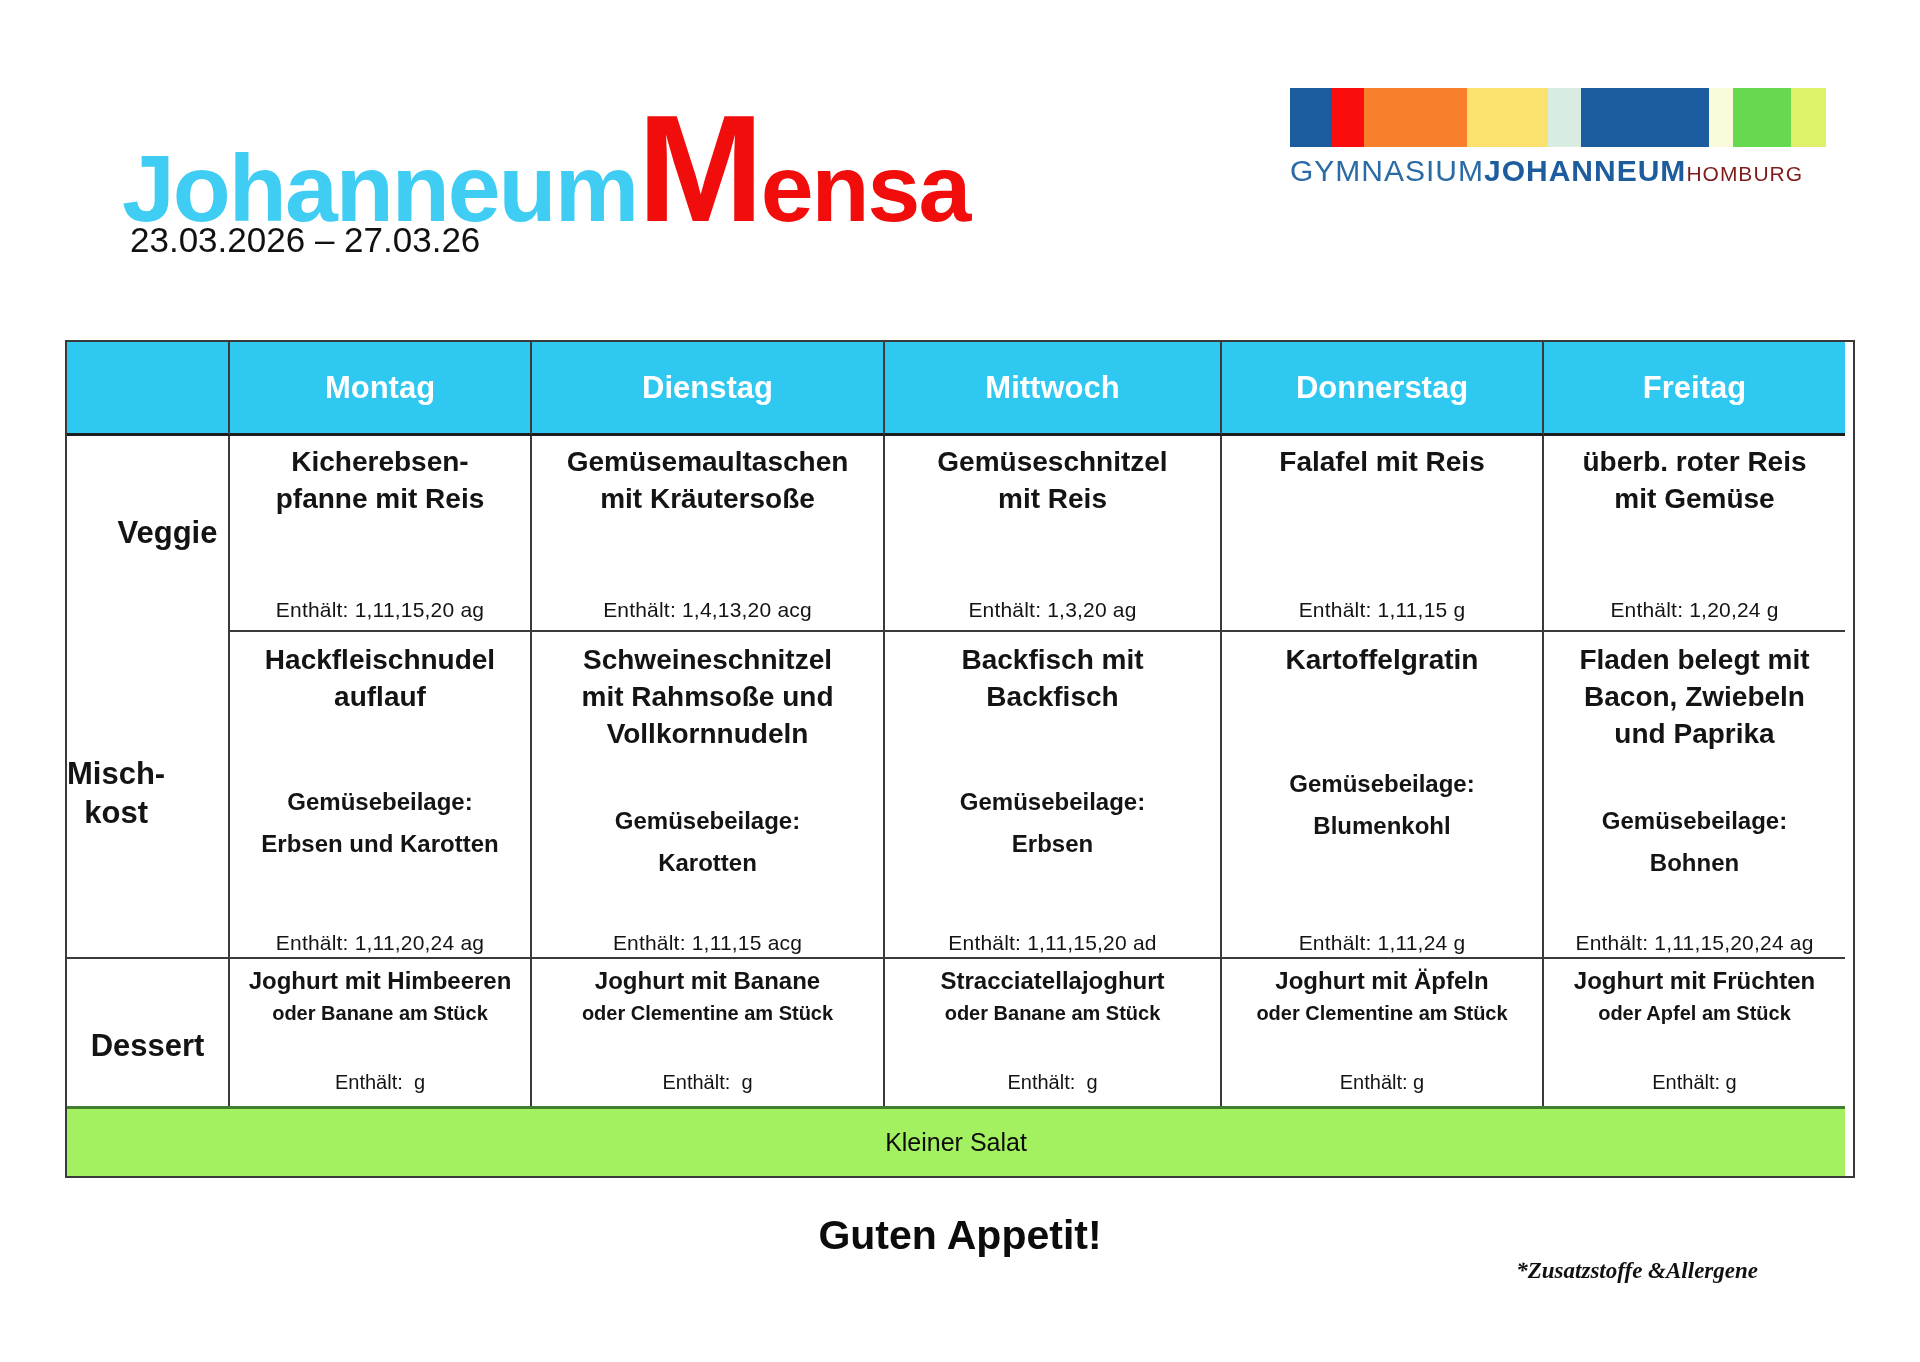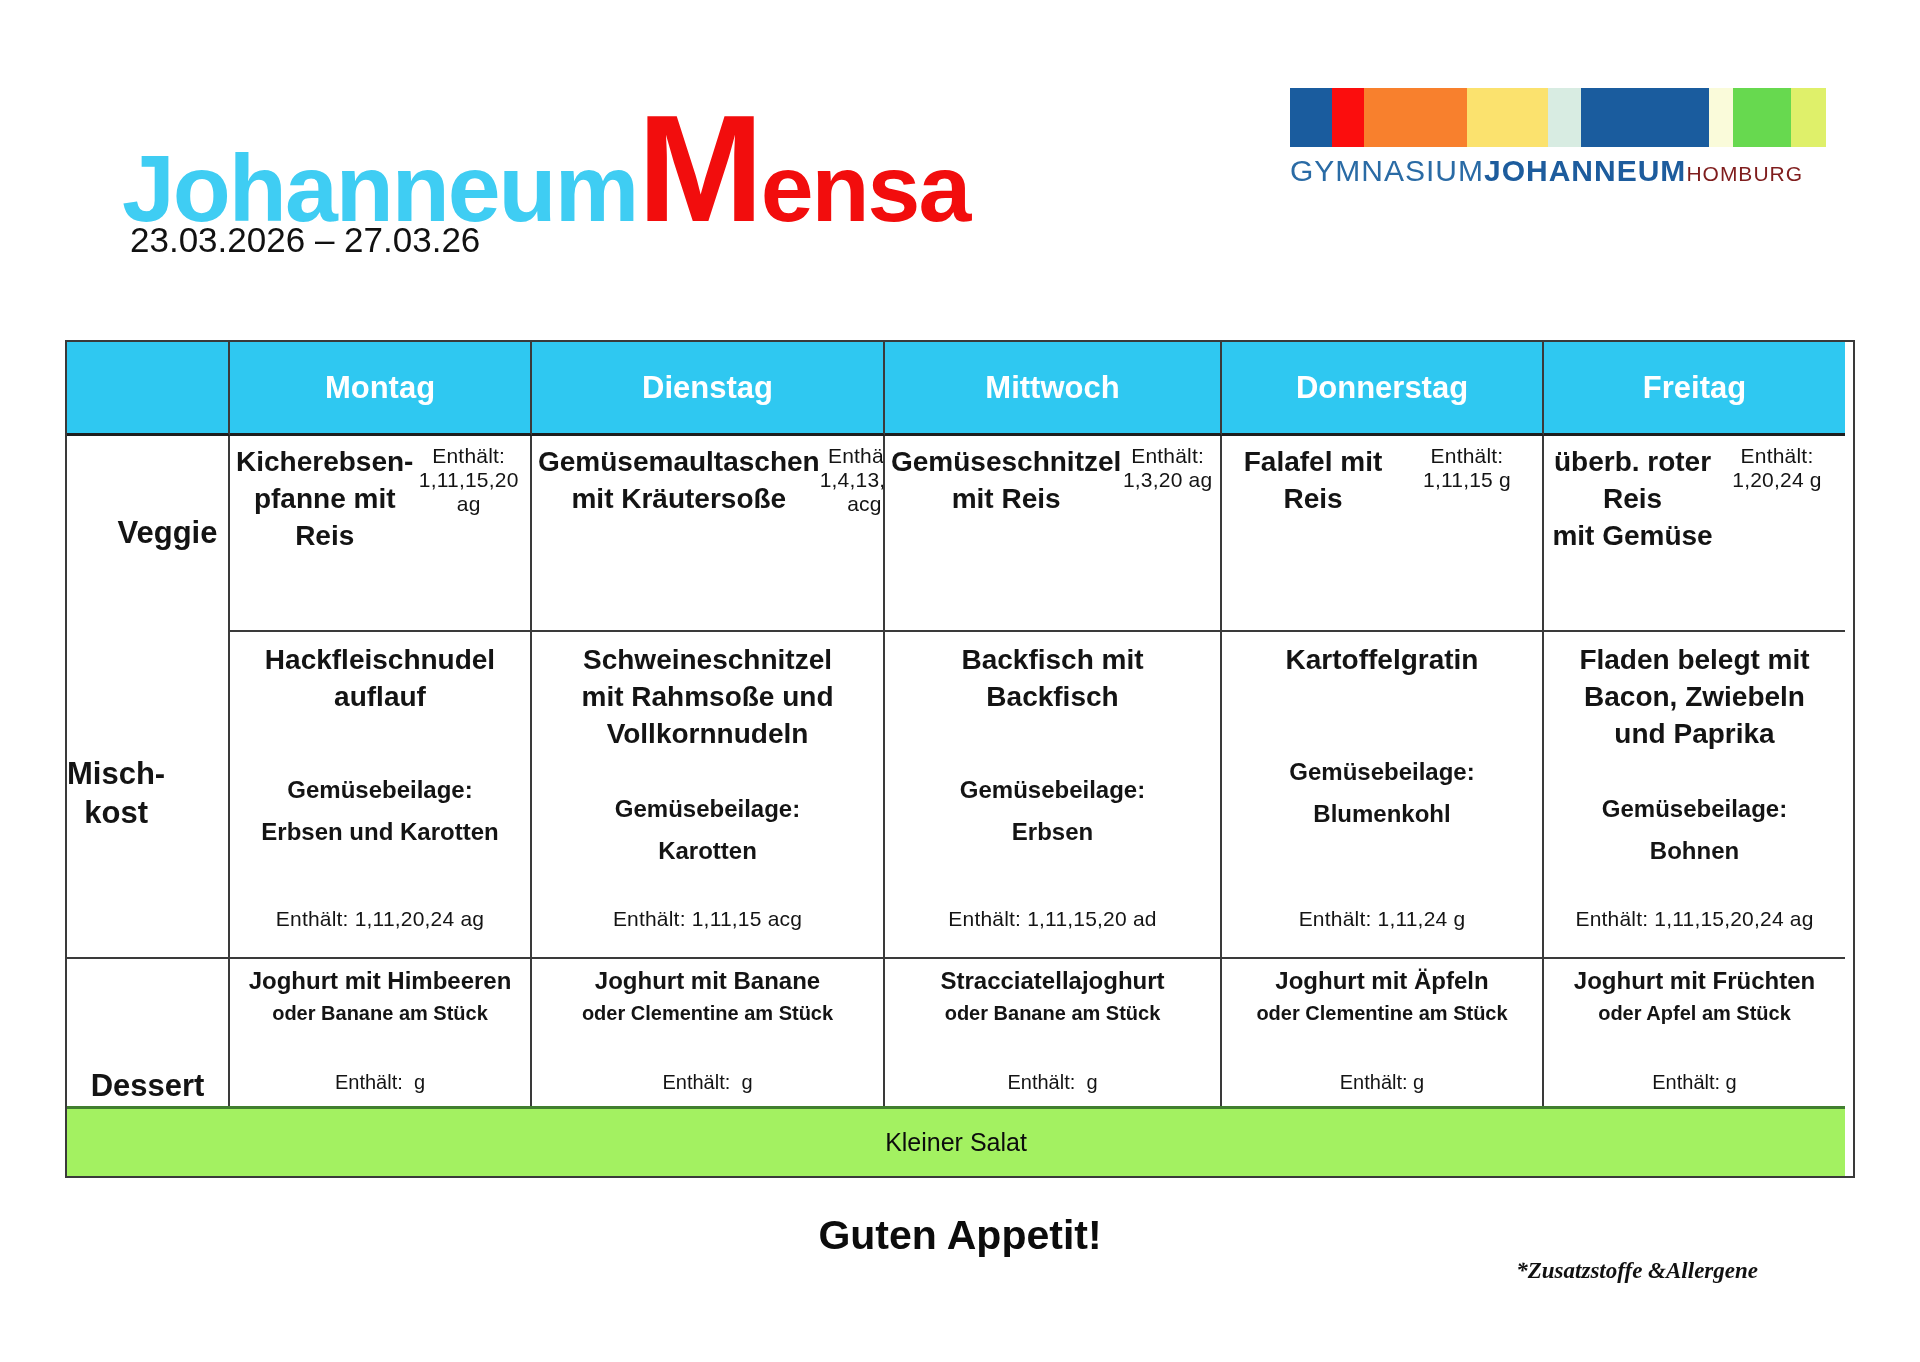--- a/index.html
+++ b/index.html
@@ -70,31 +70,31 @@
     border-bottom:3px solid #1E1E1E;
   }
   .label-merged{
     grid-row:2 / 4;grid-column:1;
     display:flex;flex-direction:column;
   }
   .label-band-veggie{height:194px;display:flex;align-items:center;justify-content:center;margin-left:40px;}
   .label-band-misch{flex:1;display:flex;align-items:center;}
   .row-label{font-weight:bold;font-size:31px;white-space:pre-line;text-align:center;line-height:1.25;}
   .dessert-label-cell{
-    display:flex;justify-content:center;align-items:flex-end;padding-top:28px;
+    display:flex;justify-content:center;align-items:center;padding-top:28px;
     border-bottom:none;
   }
 
   .veggie-cell{
-    display:flex;flex-direction:row;justify-content:space-between;
+    display:flex;flex-direction:column;justify-content:space-between;
     text-align:center;padding:8px 6px 8px 6px;
   }
   .misch-cell{
     display:flex;flex-direction:column;justify-content:space-between;
-    text-align:center;padding:10px 6px 26px 6px;
+    text-align:center;padding:10px 6px 2px 6px;
   }
   .dish-name{font-weight:bold;font-size:28px;line-height:1.32;white-space:pre-line;}
   .allergen{font-size:21px;white-space:pre-wrap;letter-spacing:0.2px;}
   .side-block{line-height:1.6;}
   .side-label{font-weight:bold;font-size:24px;}
   .side-value{font-weight:bold;font-size:24px;margin-top:4px;}
 
   .dessert-cell{
     display:flex;flex-direction:column;text-align:center;
     padding:8px 6px 8px 6px;border-bottom:none;

